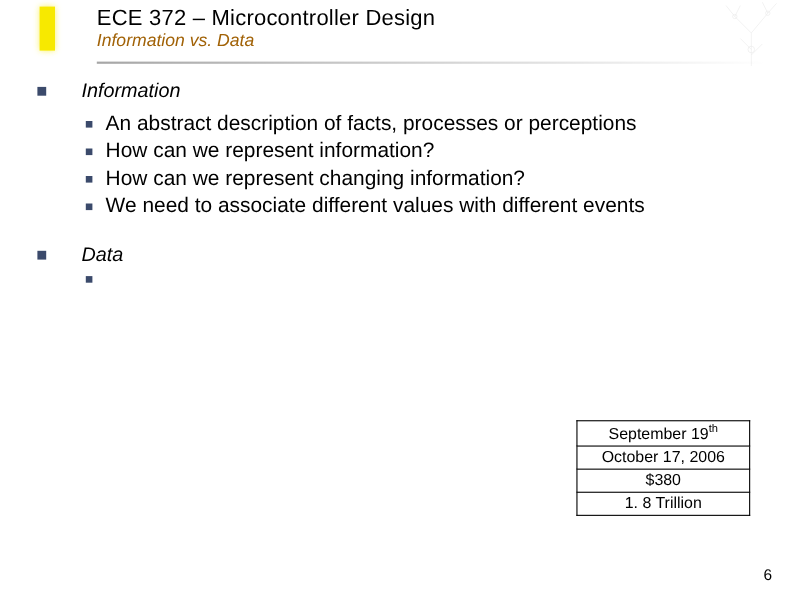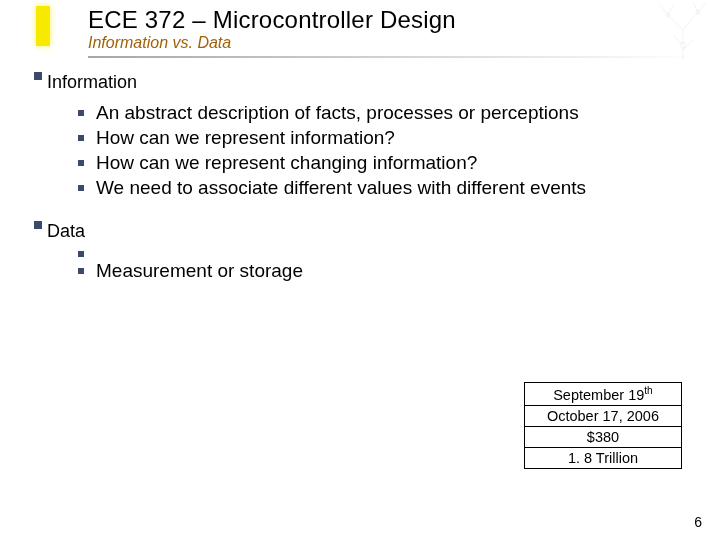--- a/index.html
+++ b/index.html
@@ -18,21 +18,21 @@
     height: 40px;
     background: #f7e900;
     box-shadow: 0 0 6px rgba(247,233,0,0.6);
   }
   .title-block {
     position: absolute;
     left: 88px;
     top: 6px;
   }
   .course-title {
-    font-size: 24px;
+    font-size: 20px;
     font-weight: 400;
     color: #000;
     letter-spacing: 0.2px;
   }
   .subtitle {
     font-size: 16px;
     font-style: italic;
     color: #a16207;
     margin-top: 0px;
   }
@@ -56,22 +56,24 @@
   .content {
     position: absolute;
     left: 16px;
     top: 72px;
     width: 690px;
   }
   ul { list-style: none; }
   .lvl1 > li { margin-bottom: 22px; }
   .lvl1 > li > .row {
     display: flex;
-    gap: 5px;
+    align-items: center;
+    gap: 32px;
     padding-left: 18px;
+    font-style: italic;
   }
   .sq1 {
     width: 8px; height: 8px; background: #3b4a6b; flex: 0 0 auto;
   }
   .h1text {
     font-size: 18px;
     color: #000;
   }
   .lvl2 {
     padding-left: 62px;
@@ -163,24 +165,20 @@
     </li>
     <li>
       <div class="row">
         <span class="sq1"></span>
         <span class="h1text">Data</span>
       </div>
       <ul class="lvl2">
         <li>
             <span class="sq2"></span>
           </li>
-        <li>
-            <span class="sq2"></span>
-            <span class="btext">Measurement or storage</span>
-          </li>
       </ul>
     </li>
   </ul>
 </div>
 
 <div class="table-wrap">
   <table class="box">
     <tbody>
         <tr>
           <td><span>September 19</span><sup>th</sup></td>

